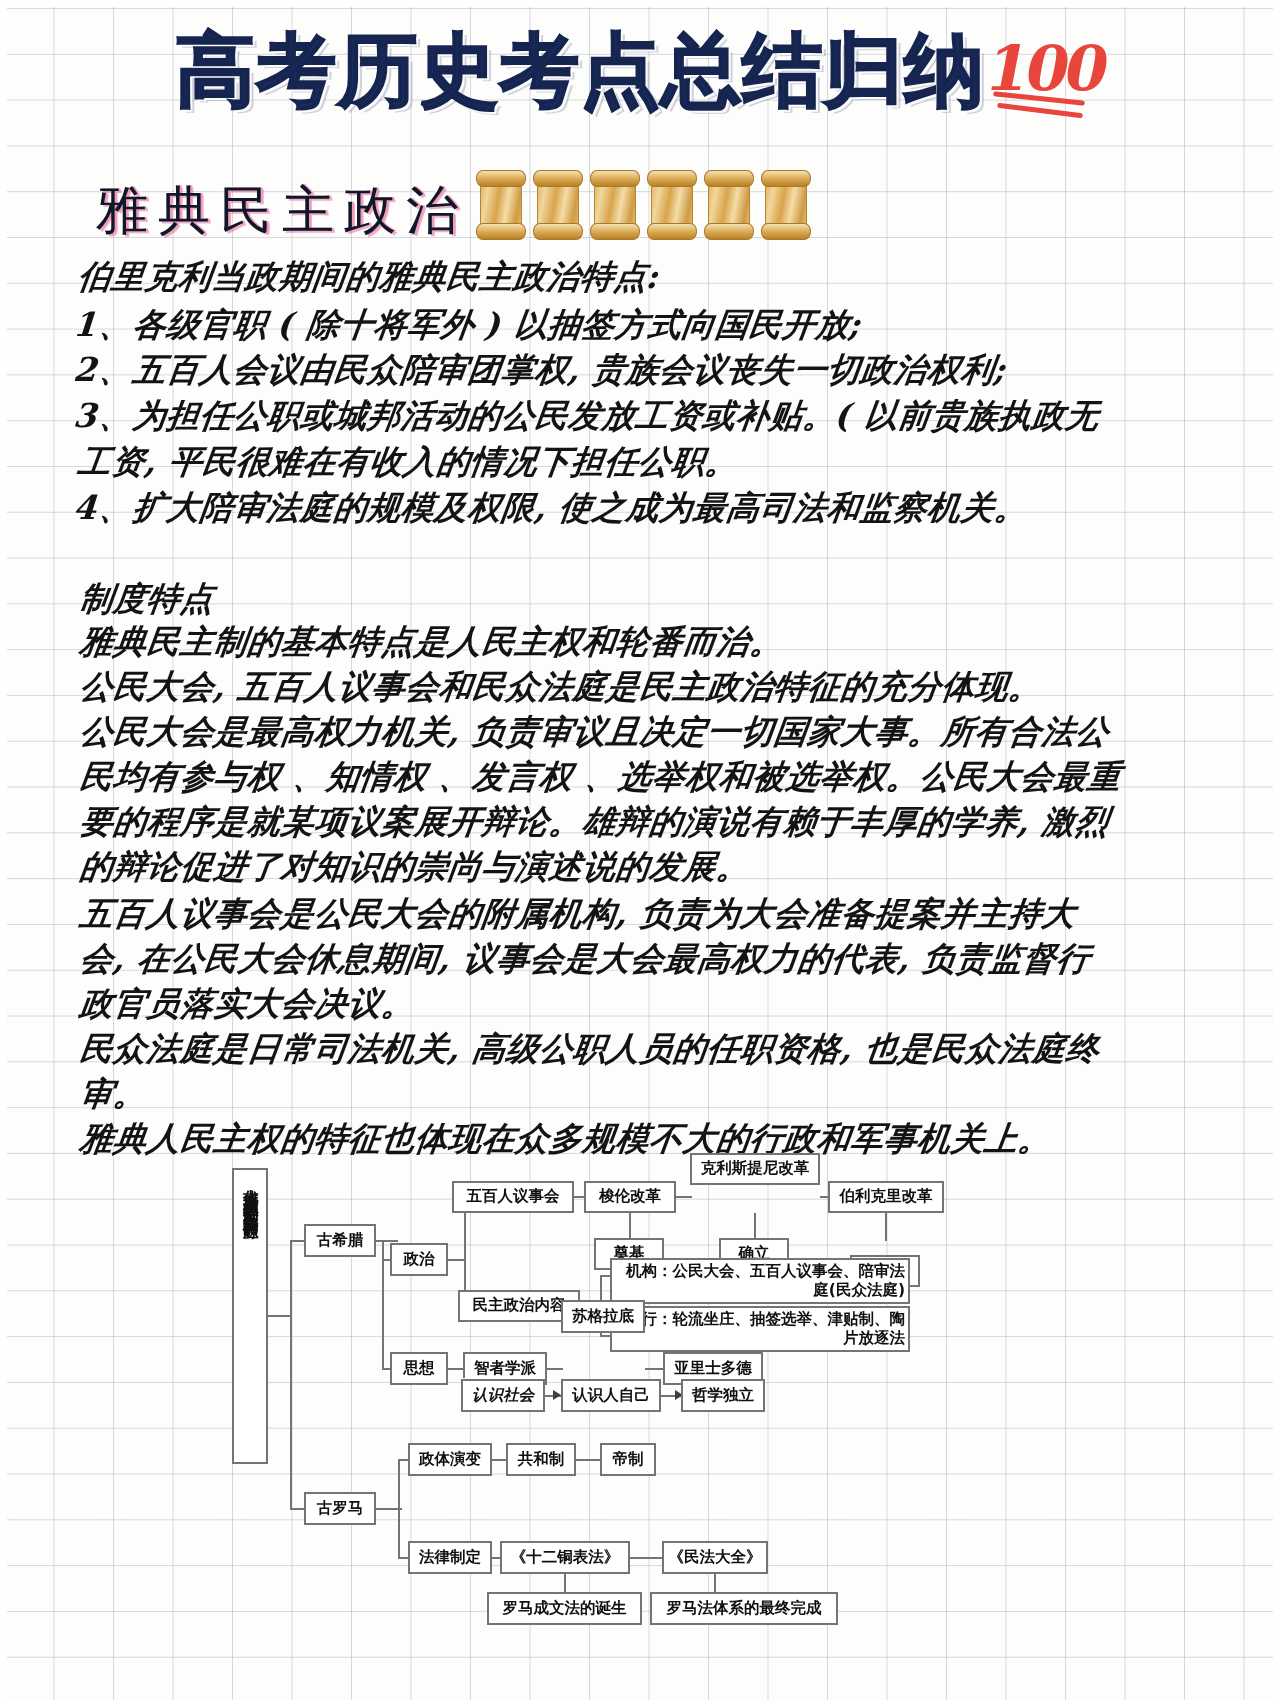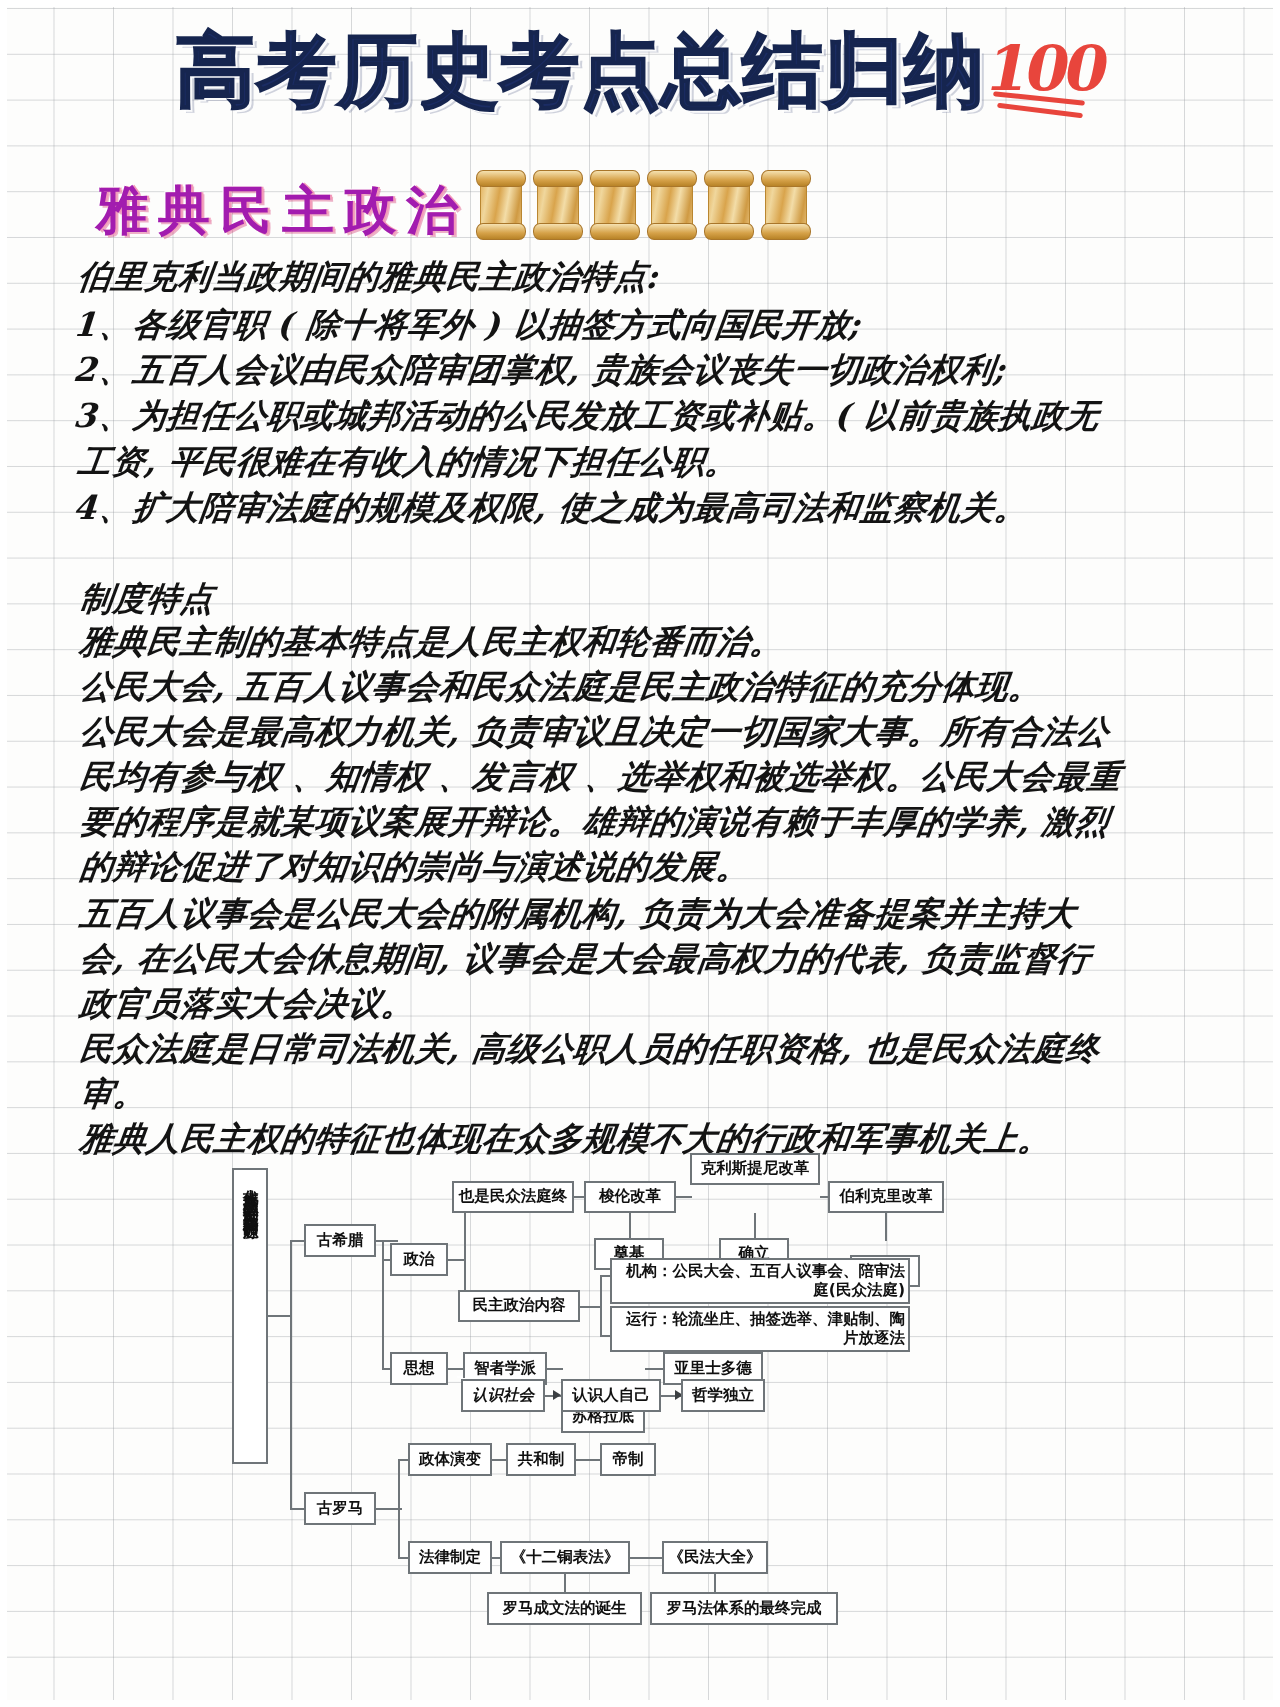--- a/index.html
+++ b/index.html
@@ -66,23 +66,23 @@
   .hundred .ul1{bottom:4px;transform:rotate(6deg);}
   .hundred .ul2{bottom:-8px;left:10px;width:86px;transform:rotate(7deg);}
 
   
   .banner{
     position:absolute;left:96px;top:170px;
     display:flex;align-items:flex-end;
   }
   .banner-title{
     font-family:"DejaVu Serif","Liberation Serif",serif;
-    font-weight:bold;font-size:52px;
+    font-weight:normal;font-size:52px;
     letter-spacing:10px;
-    color:#a21caf;
+    color:#0f172a;
     text-shadow:
       2px 0 0 #f39ab9,
       3px 2px 0 rgba(207,32,96,.35),
       -1px -1px 0 #fff;
     line-height:1;
     padding-bottom:6px;
   }
   .scrolls{display:flex;gap:9px;margin-left:8px;margin-bottom:2px;}
   .scroll{width:48px;height:70px;position:relative;}
   .scroll .body{
@@ -233,21 +233,21 @@
   <div class="line h" style="left:382px;top:1368px;width:22px;"></div>
 
   <div class="nodeL" style="left:390px;top:1243px;width:58px;height:33px;">政治</div>
   <div class="nodeL" style="left:390px;top:1352px;width:58px;height:33px;">思想</div>
 
   <div class="line h" style="left:448px;top:1259px;width:18px;"></div>
   <div class="line v" style="left:464px;top:1197px;height:111px;"></div>
   <div class="line h" style="left:464px;top:1197px;width:14px;"></div>
   <div class="line h" style="left:464px;top:1306px;width:14px;"></div>
 
-  <div class="nodeL" style="left:452px;top:1181px;width:122px;height:32px;">也是民众法庭终</div>
+  <div class="nodeL" style="left:452px;top:1181px;width:122px;height:32px;">五百人议事会</div>
   <div class="line h" style="left:574px;top:1196px;width:12px;"></div>
   <div class="nodeL" style="left:584px;top:1181px;width:92px;height:32px;">梭伦改革</div>
   <div class="line h" style="left:676px;top:1196px;width:16px;"></div>
   <div class="nodeL" style="left:690px;top:1153px;width:130px;height:32px;">克利斯提尼改革</div>
   <div class="line h" style="left:820px;top:1196px;width:10px;"></div>
   <div class="nodeL" style="left:828px;top:1181px;width:116px;height:32px;">伯利克里改革</div>
 
   <div class="line v" style="left:629px;top:1213px;height:28px;"></div>
   <div class="nodeL" style="left:594px;top:1238px;width:70px;height:32px;">奠基</div>
   <div class="line v" style="left:754px;top:1213px;height:28px;"></div>
@@ -260,21 +260,21 @@
   <div class="line v" style="left:600px;top:1275px;height:62px;"></div>
   <div class="line h" style="left:600px;top:1275px;width:12px;"></div>
   <div class="line h" style="left:600px;top:1335px;width:12px;"></div>
 
   <div class="nodeL left" style="left:610px;top:1258px;width:300px;height:46px;">机构：公民大会、五百人议事会、陪审法庭(民众法庭)</div>
   <div class="nodeL left" style="left:610px;top:1306px;width:300px;height:46px;">运行：轮流坐庄、抽签选举、津贴制、陶片放逐法</div>
 
   <div class="line h" style="left:448px;top:1368px;width:18px;"></div>
   <div class="nodeL" style="left:463px;top:1352px;width:84px;height:33px;">智者学派</div>
   <div class="line h" style="left:547px;top:1368px;width:16px;"></div>
-  <div class="nodeL" style="left:561px;top:1400px;width:84px;height:33px;">苏格拉底</div>
+  <div class="nodeL" style="left:561px;top:1300px;width:84px;height:33px;">苏格拉底</div>
   <div class="line h" style="left:645px;top:1368px;width:20px;"></div>
   <div class="nodeL" style="left:663px;top:1352px;width:100px;height:33px;">亚里士多德</div>
 
   <div class="line v" style="left:504px;top:1385px;height:22px;"></div>
   <div class="nodeL" style="left:461px;top:1375px;width:84px;height:33px;opacity:0;"></div>
   <div class="nodeL" style="left:457px;top:1376px;width:0;height:0;border:0;"></div>
 
   <div class="nodeL" style="left:461px;top:1378px;width:84px;height:0;border:0;"></div>
   <div class="nodeL" style="left:461px;top:1376px;width:84px;height:33px;opacity:0;"></div>
 

